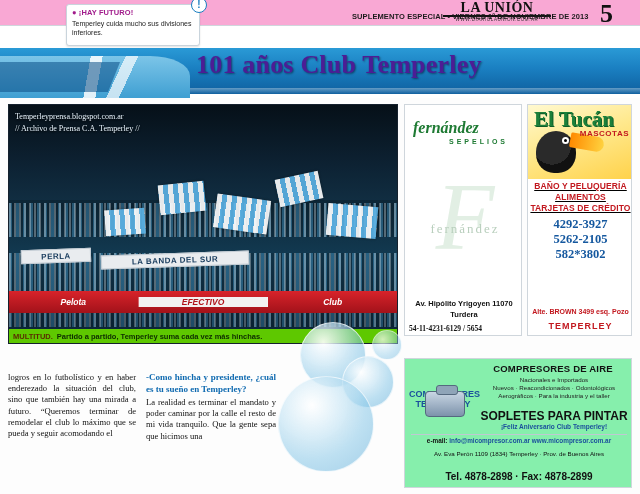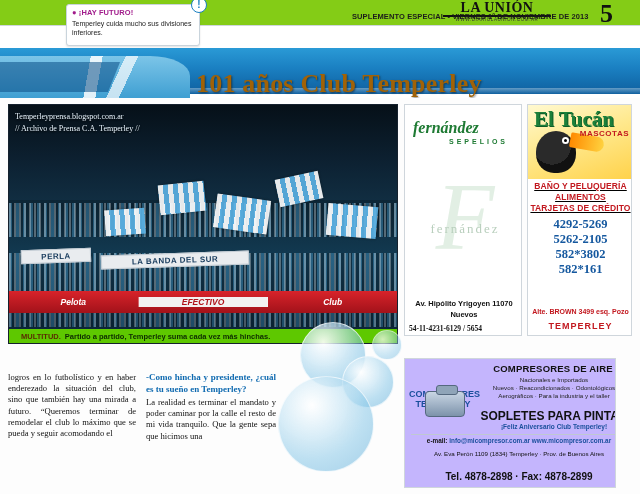--- a/index.html
+++ b/index.html
@@ -8,21 +8,21 @@
     width:640px; height:494px; overflow:hidden;
     background:#ffffff;
     font-family:"Liberation Sans", sans-serif;
     position:relative;
   }
   .page { position:absolute; inset:0; background:#fdfdfd; }
 
   
   .masthead {
     position:absolute; left:0; top:0; width:640px; height:26px;
-    background:#84cc16;
+    background:#f9a8d4;
     border-bottom:1px solid #cfd6dc;
   }
   .mast-logo {
     position:absolute; left:437px; top:1px; width:120px; height:22px;
     text-align:center;
   }
   .mast-logo .lu {
     font-family:"Liberation Serif", serif;
     font-weight:bold; font-size:14px; letter-spacing:0.5px; color:#111;
     line-height:13px;
@@ -51,22 +51,22 @@
   }
   .banner-blue {
     position:absolute; left:0; top:22px; width:640px; height:46px;
     background:linear-gradient(180deg,#2a9ad6 0%, #1a7fc1 45%, #0f5f9e 100%);
   }
   .banner-blue:after{
     content:""; position:absolute; left:0; bottom:0; width:640px; height:6px;
     background:linear-gradient(180deg,rgba(255,255,255,0.35),rgba(255,255,255,0));
   }
   .banner-title {
-    position:absolute; left:196px; top:43px; width:430px;
-    color:#a16207; font-size:26px; font-weight:bold;
+    position:absolute; left:196px; top:24px; width:430px;
+    color:#4c1d95; font-size:26px; font-weight:bold;
     font-family:"Liberation Serif", serif;
     text-shadow:1px 1px 2px rgba(0,0,0,0.45);
     letter-spacing:0.2px;
   }
   .swoosh {
     position:absolute; left:0; top:30px; width:190px; height:42px;
     background:
       linear-gradient(100deg, rgba(255,255,255,0.0) 0 46%, rgba(255,255,255,0.85) 46% 52%, rgba(255,255,255,0) 52%),
       linear-gradient(115deg, rgba(255,255,255,0.0) 0 60%, rgba(255,255,255,0.7) 60% 66%, rgba(255,255,255,0) 66%),
       linear-gradient(180deg,#7cc5e8,#3f9fd2);
@@ -152,21 +152,21 @@
   .photo-credit {
     position:absolute; left:6px; top:6px; width:200px;
     color:#eaf6ff; font-size:8px; line-height:12px;
     font-family:"Liberation Serif", serif;
     text-shadow:0 1px 2px #000;
   }
   .caption-bar {
     position:absolute; left:0; bottom:0; width:100%; height:14px;
     background:#5ec800;
     color:#0d2b00; font-size:7.5px; font-weight:bold;
-    display:flex; align-items:center; padding-left:12px; gap:4px;
+    display:flex; align-items:center; padding-left:4px; gap:4px;
     overflow:hidden; white-space:nowrap;
   }
   .caption-bar .lead { color:#5a2d00; }
 
   
   .ad-fernandez {
     position:absolute; left:404px; top:104px; width:118px; height:232px;
     background:#ffffff; border:1px solid #cfd6dc;
     overflow:hidden;
   }
@@ -283,22 +283,22 @@
   }
   .col1 { left:8px; top:372px; width:128px; }
   .col2 { left:146px; top:372px; width:130px; }
   .q {
     color:#0f6ab0; font-weight:bold; font-size:9px; line-height:11.5px;
     display:block; margin-bottom:2px;
   }
 
   
   .ad-comp {
-    position:absolute; left:404px; top:358px; width:212px; height:130px;
-    background:#c4b5fd; border:1px solid #cfd6dc; overflow:hidden;
+    position:absolute; left:404px; top:358px; width:228px; height:130px;
+    background:#86efac; border:1px solid #cfd6dc; overflow:hidden;
   }
   .comp-title {
     position:absolute; left:72px; top:4px; width:152px; text-align:center;
     font-size:9.5px; font-weight:bold; color:#111; letter-spacing:0.2px;
   }
   .comp-list {
     position:absolute; left:72px; top:17px; width:154px; text-align:center;
   }
   .comp-list div { font-size:6.2px; color:#222; line-height:8px; }
   .comp-soplete {
@@ -404,42 +404,41 @@
       <span>Partido a partido, Temperley suma cada vez más hinchas.</span>
     </div>
   </div>
 
   <div class="ad-fernandez">
     <div class="watermark">F</div>
     <div class="ghost-text">fernández</div>
     <div class="fname">fernández</div>
     <div class="fsub">SEPELIOS</div>
     <div class="faddr">Av. Hipólito Yrigoyen 11070</div>
-    <div class="fcity">Nuevos</div>
+    <div class="fcity">Turdera</div>
     <div class="fphone">54-11-4231-6129 / 5654</div>
   </div>
 
   <div class="ad-tucan">
     <div class="tucan-top">
       <div class="bird-body"></div>
       <div class="bird-beak"></div>
       <div class="bird-eye"></div>
       <div class="tucan-name">El Tucán</div>
       <div class="tucan-mascotas">MASCOTAS</div>
     </div>
     <div class="tucan-lines">
       <div>BAÑO Y PELUQUERÍA</div>
       <div>ALIMENTOS</div>
       <div>TARJETAS DE CRÉDITO</div>
     </div>
     <div class="tucan-phones">
-      <div>4292-5269</div>
+      <div>4292-3927</div>
       <div>5262-2105</div>
       <div>582*3802</div>
-      <div>582*161</div>
     </div>
     <div class="tucan-foot">Alte. BROWN 3499 esq. Pozo</div>
     <div class="tucan-city">TEMPERLEY</div>
   </div>
 
   <div class="bubble" style="left:300px;top:322px;width:66px;height:66px;"></div>
   <div class="bubble" style="left:342px;top:356px;width:52px;height:52px;"></div>
   <div class="bubble" style="left:278px;top:376px;width:96px;height:96px;"></div>
   <div class="bubble" style="left:372px;top:330px;width:30px;height:30px;opacity:0.8;"></div>
 

